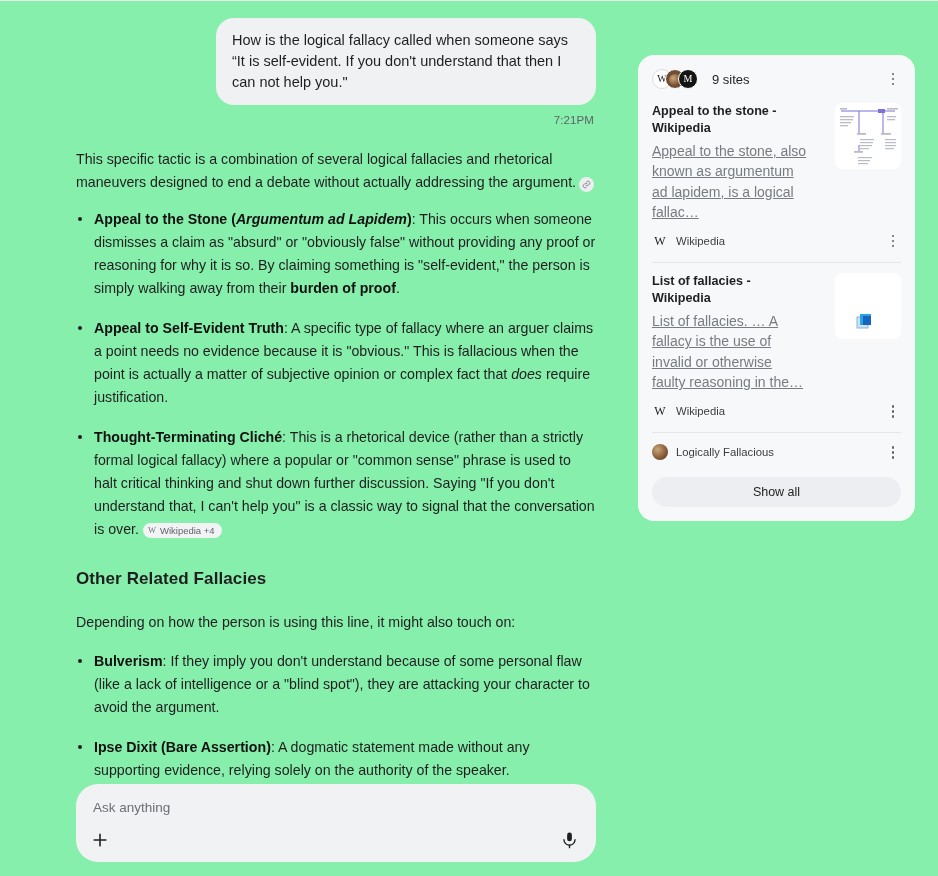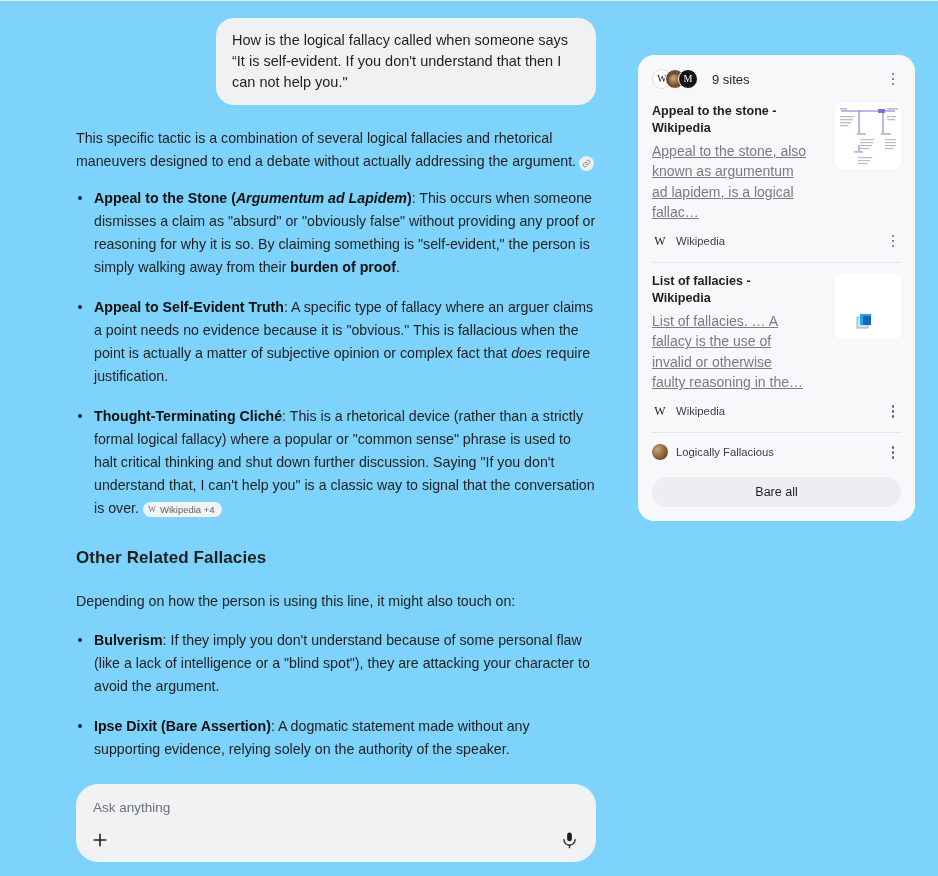--- a/index.html
+++ b/index.html
@@ -7,21 +7,21 @@
     margin: 0; padding: 0;
     width: 938px; height: 876px;
     background: #ffffff;
     font-family: "Liberation Sans", sans-serif;
     color: #1f1f1f;
     overflow: hidden;
   }
   #root {
     position: relative;
     width: 938px; height: 876px;
-    background: #7dd3fc;
+    background: #86efac;
   }
   .topline {
     position: absolute; top: 0; left: 0; width: 938px; height: 1px;
     background: #e8eaed;
   }
 
   
   #convo {
     position: absolute;
     left: 76px; top: 18px;
@@ -227,20 +227,21 @@
 <body>
 
 <div id="root">
   <div class="topline"></div>
 
   <div id="convo">
 
     <div class="user-row">
       <div class="user-bubble">How is the logical fallacy called when someone says “It is self-evident. If you don't understand that then I can not help you."</div>
     </div>
+    <div class="timestamp">7:21PM</div>
 
     <div class="answer">
 
       <p class="tight">
         <span>This specific tactic is a combination of several logical fallacies and rhetorical maneuvers designed to end a debate without actually addressing the argument.</span><span class="link-dot">
             <svg width="9" height="9" viewBox="0 0 24 24" fill="none" stroke="#80868b" stroke-width="2.4" stroke-linecap="round">
               <path d="M10 14a5 5 0 0 0 7 0l3-3a5 5 0 0 0-7-7l-1 1"></path>
               <path d="M14 10a5 5 0 0 0-7 0l-3 3a5 5 0 0 0 7 7l1-1"></path>
             </svg>
           </span>
@@ -401,15 +402,15 @@
         <div class="favicon brown"></div>
         <div class="src-source">Logically Fallacious</div>
         <div class="kebab">
             <i></i>
             <i></i>
             <i></i>
           </div>
       </div>
     </div>
 
-    <div class="showall">Bare all</div>
+    <div class="showall">Show all</div>
   </div>
 </div>
 
 </body></html>

